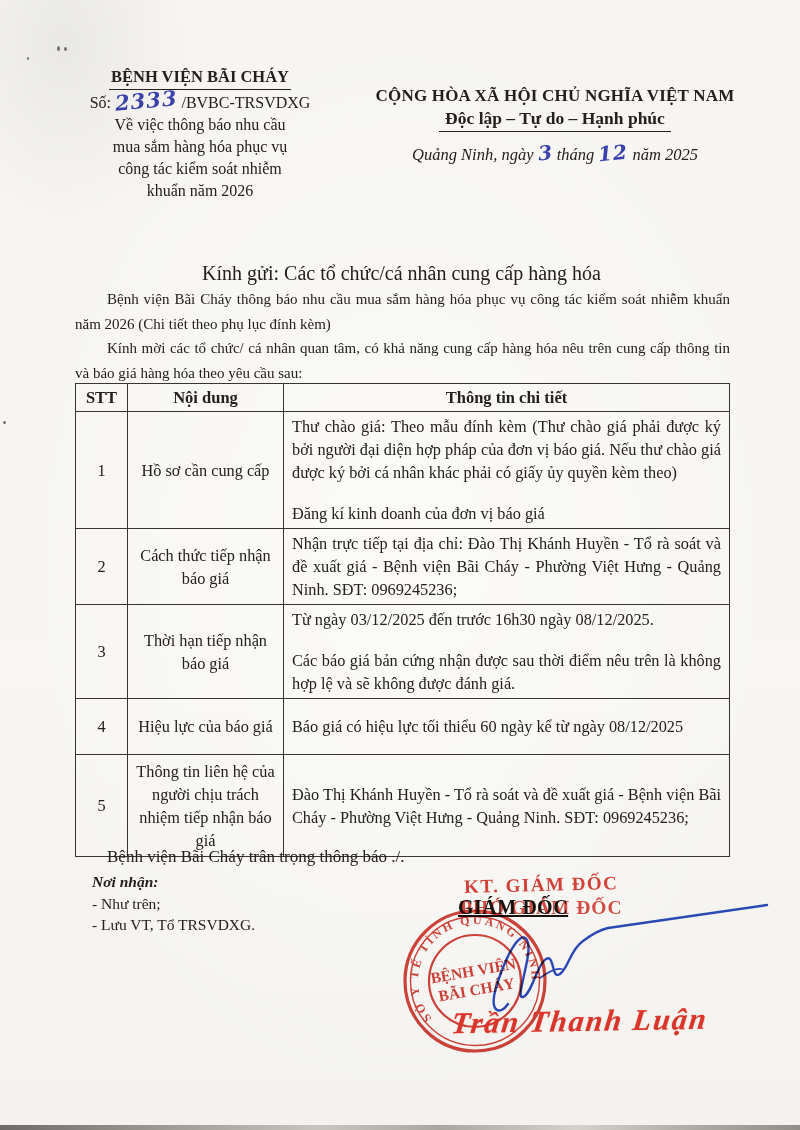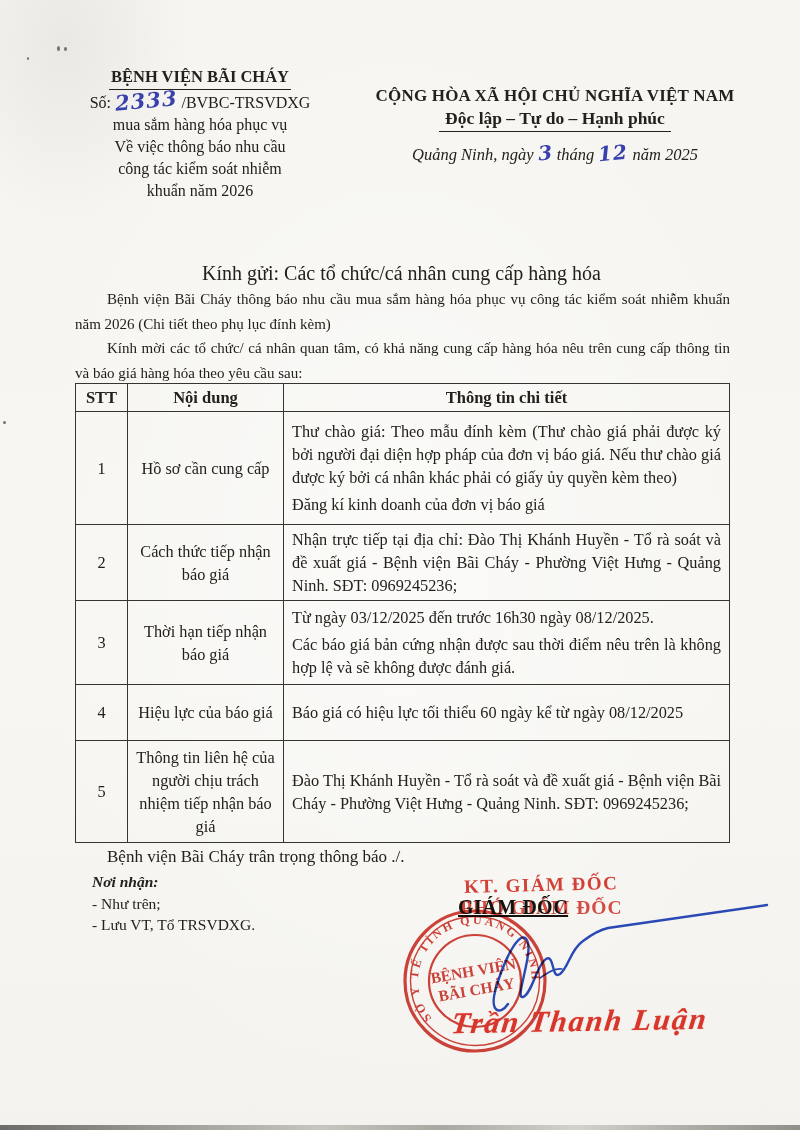--- a/index.html
+++ b/index.html
@@ -41,21 +41,21 @@
   .paras p{ text-indent:32px;}
 
   
   .doc-table{ position:absolute; left:75px; top:383px; width:654px; border-collapse:collapse; table-layout:fixed;
     font-size:16.3px; line-height:23px;}
   .doc-table td,.doc-table th{ border:1.6px solid #38342f; vertical-align:middle; padding:3px 8px;}
   .doc-table th{ font-size:16.5px; padding:2px 4px;margin-top:39px;}
   .col-stt{ width:52px;} .col-nd{ width:156px;} .col-ct{ width:446px;}
   .cell-stt{ text-align:center;}
   .cell-nd{ text-align:center; padding:3px 10px;}
-  .cell-ct p + p{ margin-top:4px;font-family:Liberation Serif, serif;}
+  .cell-ct p + p{ margin-top:18px;font-family:Liberation Serif, serif;}
   .cell-ct{ text-align:justify; padding:3px 10px 3px 11px;}
 
   .closing{ position:absolute; left:75px; top:847px; width:653px; font-size:17px; text-indent:32px;}
 
   .recipients{ position:absolute; left:92px; top:871px; font-size:15.5px; line-height:21.5px;}
   .recipients .label{ font-weight:bold; font-style:italic; font-size:15.5px;}
 
   
   .sig-block{ position:absolute; left:390px; top:868px; width:395px; height:225px;}
   .sig-red{ color:#d0342b; font-weight:bold; }
@@ -78,22 +78,22 @@
   <div class="speck" style="left:3px; top:421px; width:3px; height:3px;"></div>
   <div class="scan-bottom-edge"></div>
 
   <div class="hdr-left">
     <div><span class="org">BỆNH VIỆN BÃI CHÁY</span></div>
     <div class="so-line">
       <span>Số:</span>
       <span class="hand">2333</span>
       <span>/BVBC-TRSVDXG</span>
     </div>
+    <div class="subject">Về việc thông báo nhu cầu</div>
     <div class="subject">mua sắm hàng hóa phục vụ</div>
-    <div class="subject">Về việc thông báo nhu cầu</div>
     <div class="subject">công tác kiểm soát nhiễm</div>
     <div class="subject">khuẩn năm 2026</div>
   </div>
 
   <div class="hdr-right">
     <div class="national">CỘNG HÒA XÃ HỘI CHỦ NGHĨA VIỆT NAM</div>
     <div><span class="motto">Độc lập – Tự do – Hạnh phúc</span></div>
     <div class="dateline">
       <span>Quảng Ninh, ngày</span>
       <span class="hand">3</span>

